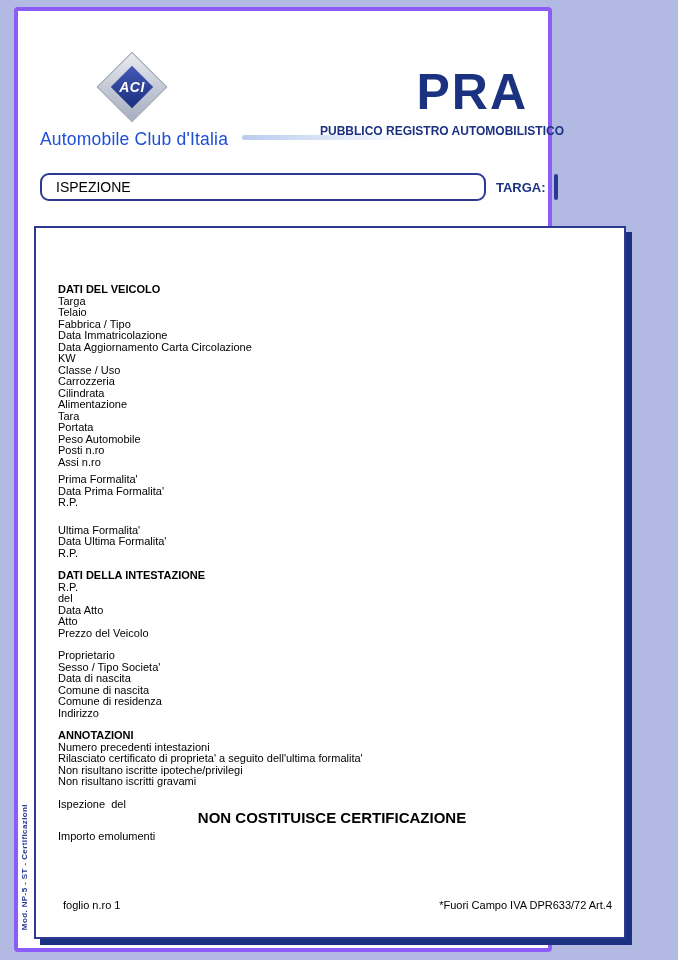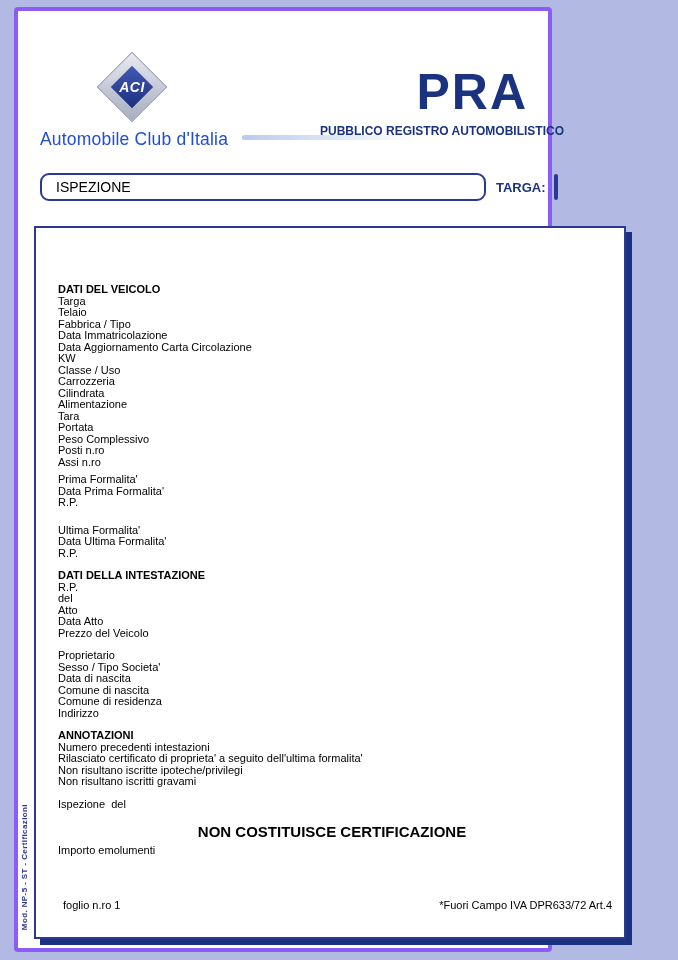--- a/index.html
+++ b/index.html
@@ -78,21 +78,21 @@
     position:absolute; left:22px; top:56px; right:18px;
     font-size:11px; line-height:11.5px; color:#000;
   }
   .doc-section { margin-top:11px; }
   #sections-host .doc-section:first-child { margin-top:0; }
   #sections-host .doc-section:nth-child(2) { margin-top:6px; }
   #sections-host .doc-section:nth-child(3) { margin-top:16px; }
   .doc-heading { font-weight:bold; }
   .doc-line { white-space:pre-wrap; }
   .notice {
-    margin-top:16px; text-align:center; font-weight:bold; font-size:15px; color:#000;
+    margin-top:2px; text-align:center; font-weight:bold; font-size:15px; color:#000;
   }
   .importo { margin-top:7px; }
   .doc-footer {
     position:absolute; left:27px; right:12px; bottom:26px;
     display:flex; justify-content:space-between; font-size:11px; color:#000;
   }
   
   .side-label {
     position:absolute; left:2px; bottom:18px;
     writing-mode:vertical-rl; transform:rotate(180deg);
@@ -136,40 +136,40 @@
             <div class="doc-line">Fabbrica / Tipo</div>
             <div class="doc-line">Data Immatricolazione</div>
             <div class="doc-line">Data Aggiornamento Carta Circolazione</div>
             <div class="doc-line">KW</div>
             <div class="doc-line">Classe / Uso</div>
             <div class="doc-line">Carrozzeria</div>
             <div class="doc-line">Cilindrata</div>
             <div class="doc-line">Alimentazione</div>
             <div class="doc-line">Tara</div>
             <div class="doc-line">Portata</div>
-            <div class="doc-line">Peso Complessivo</div>
+            <div class="doc-line">Peso Automobile</div>
             <div class="doc-line">Posti n.ro</div>
             <div class="doc-line">Assi n.ro</div>
           </div>
           <div class="doc-section">
             <div class="doc-line">Prima Formalita'</div>
             <div class="doc-line">Data Prima Formalita'</div>
             <div class="doc-line">R.P.</div>
           </div>
           <div class="doc-section">
             <div class="doc-line">Ultima Formalita'</div>
             <div class="doc-line">Data Ultima Formalita'</div>
             <div class="doc-line">R.P.</div>
           </div>
           <div class="doc-section">
             <div class="doc-heading">DATI DELLA INTESTAZIONE</div>
             <div class="doc-line">R.P.</div>
             <div class="doc-line">del</div>
+            <div class="doc-line">Data Atto</div>
             <div class="doc-line">Atto</div>
-            <div class="doc-line">Data Atto</div>
             <div class="doc-line">Prezzo del Veicolo</div>
           </div>
           <div class="doc-section">
             <div class="doc-line">Proprietario</div>
             <div class="doc-line">Sesso / Tipo Societa'</div>
             <div class="doc-line">Data di nascita</div>
             <div class="doc-line">Comune di nascita</div>
             <div class="doc-line">Comune di residenza</div>
             <div class="doc-line">Indirizzo</div>
           </div>

